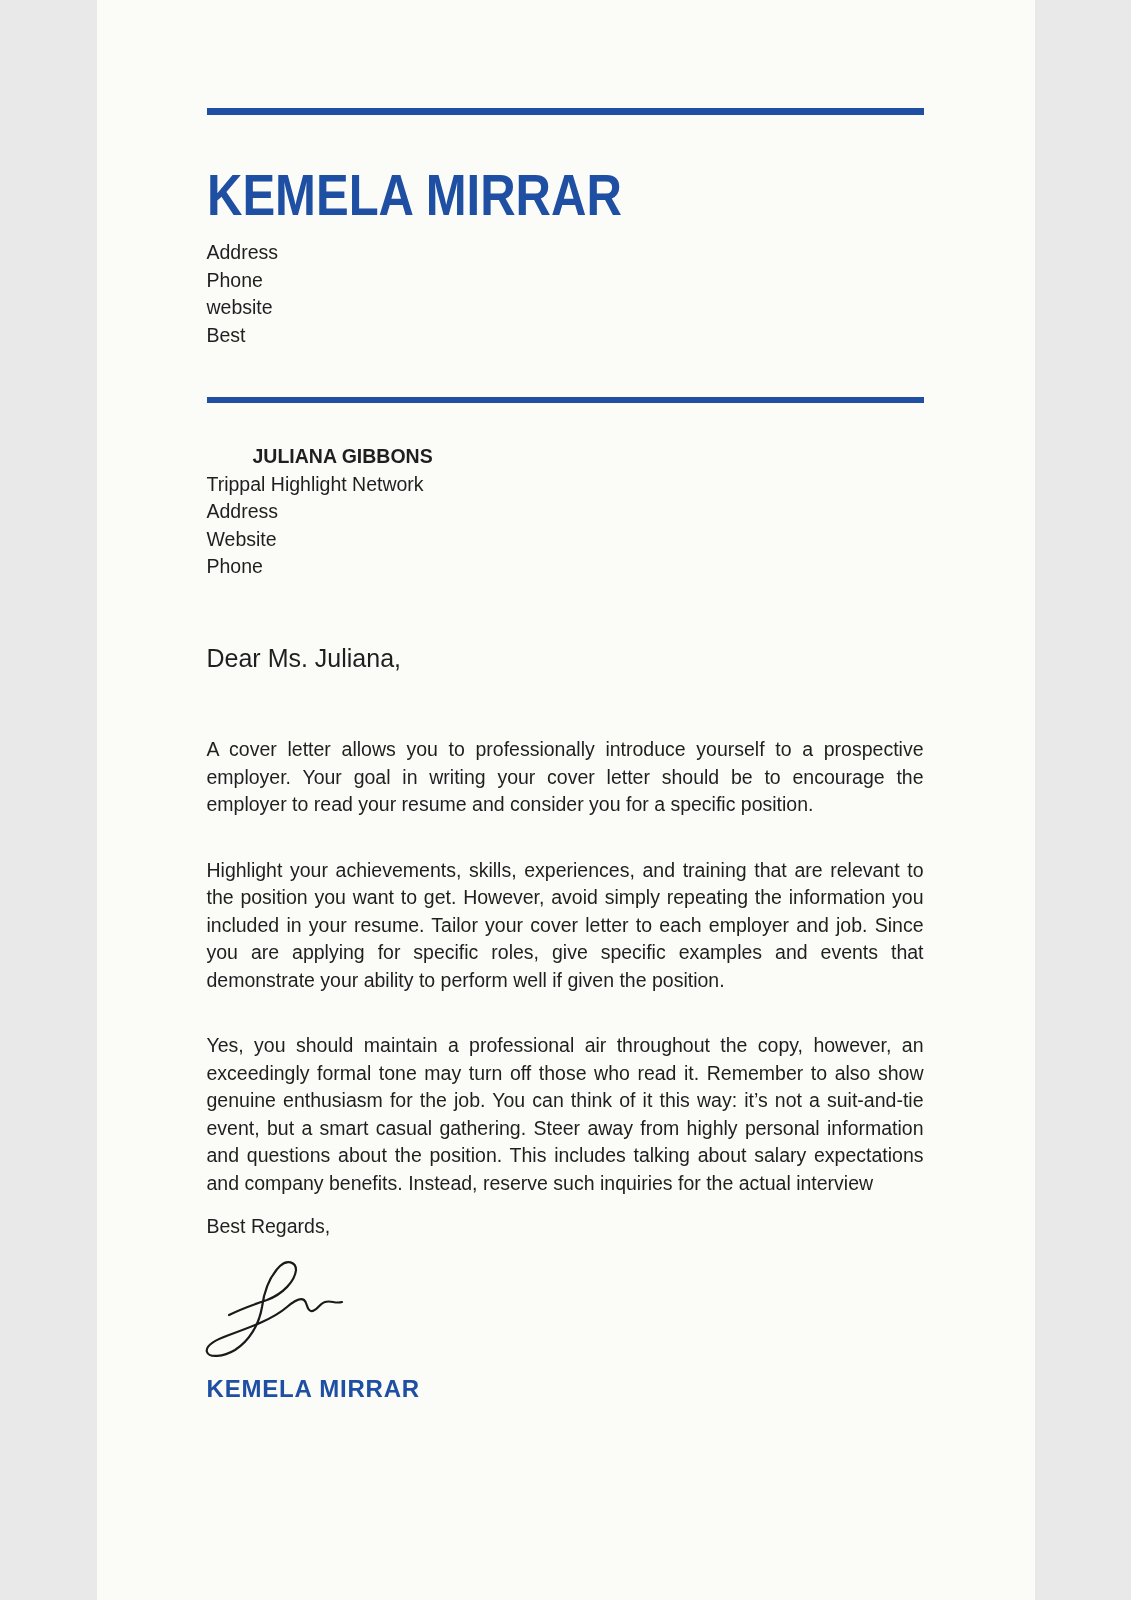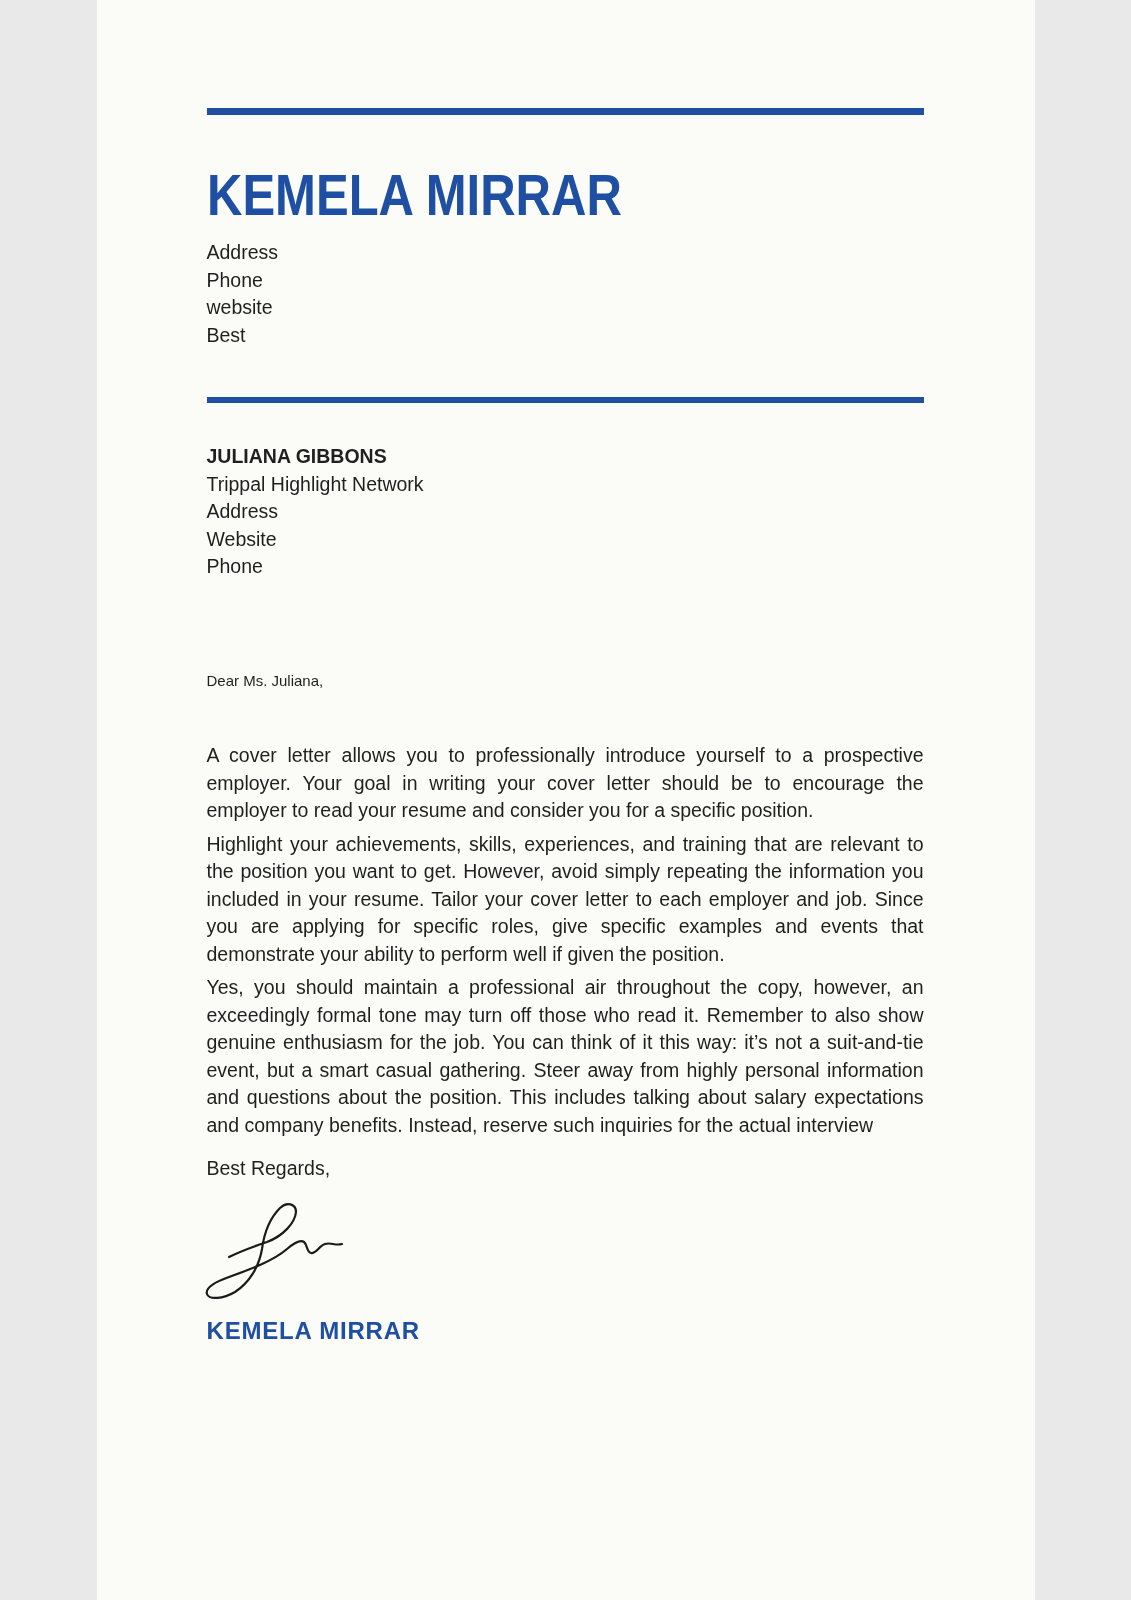--- a/index.html
+++ b/index.html
@@ -35,33 +35,33 @@
   .contact-block {
     margin-top: 15px;
     font-size: 19.5px;
     line-height: 27.5px;
   }
   .recipient {
     margin-top: 40px;
     font-size: 19.5px;
     line-height: 27.5px;
   }
-  .recipient-name { font-weight: 700; }
+  .recipient-name { font-weight: 700; margin-left: 46px; }
   .salutation {
-    margin-top: 86px;
-    font-size: 15px;
+    margin-top: 64px;
+    font-size: 25px;
     line-height: 27.5px;
   }
   .para {
-    margin-top: 6px;
+    margin-top: 38px;
     font-size: 19.5px;
     line-height: 27.5px;
     text-align: justify;
   }
-  .para.first { margin-top: 48px; }
+  .para.first { margin-top: 64px; }
   .closing {
     margin-top: 16px;
     font-size: 19.5px;
     line-height: 27.5px;
   }
   .signature {
     margin-top: 16px;
     margin-left: -4px;
     display: block;
   }

